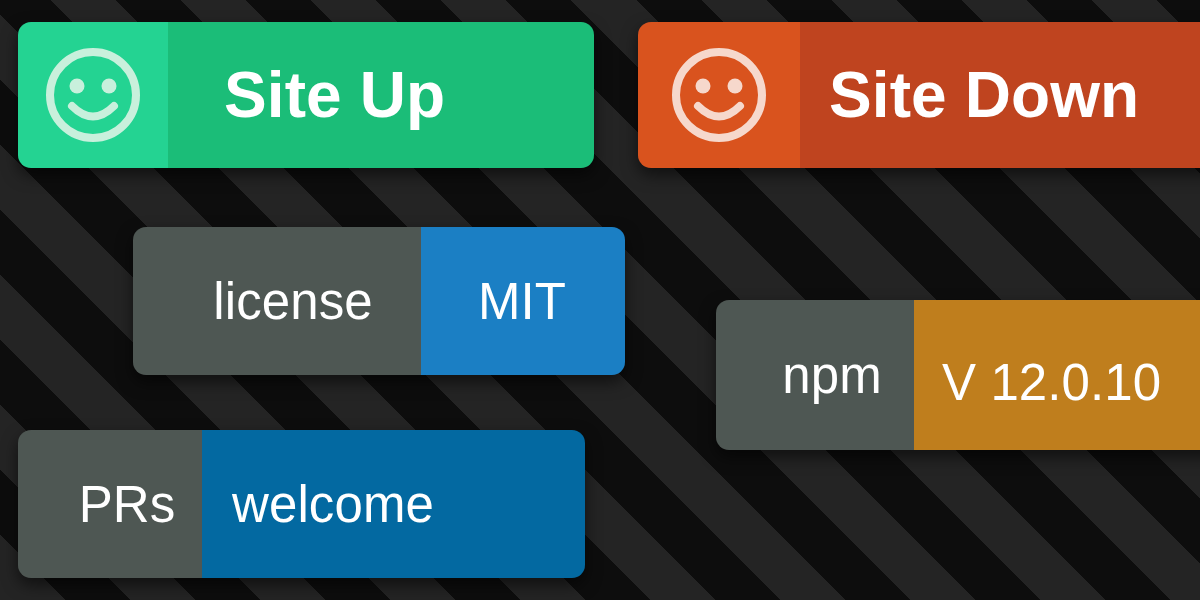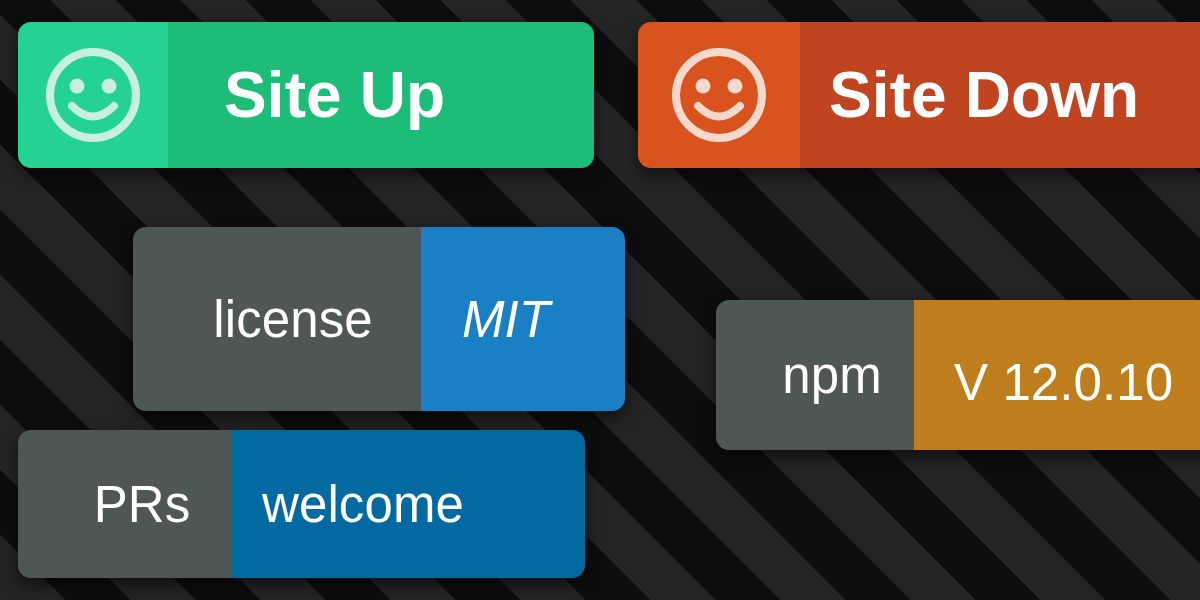--- a/index.html
+++ b/index.html
@@ -82,33 +82,33 @@
   }
 
   
   #badge-site-up   { left: 18px;  top: 22px;  width: 576px; height: 146px; }
   #badge-site-up   .seg-left  { width: 150px; }
 
   #badge-site-down { left: 638px; top: 22px;  width: 620px; height: 146px;
                      border-top-right-radius: 0; border-bottom-right-radius: 0; }
   #badge-site-down .seg-left  { width: 162px; }
 
-  #badge-license   { left: 133px; top: 227px; width: 492px; height: 184px; }
+  #badge-license   { left: 133px; top: 227px; width: 492px; height: 148px; }
   #badge-license   .seg-left  { width: 288px; }
   #badge-license   .seg-left  .seg-label { padding-left: 32px; }
-  #badge-license   .seg-right .seg-label { padding-left: 41px; font-style: italic; }
+  #badge-license   .seg-right .seg-label { padding-left: 57px; }
 
   #badge-npm       { left: 716px; top: 300px; width: 520px; height: 150px;
                      border-top-right-radius: 0; border-bottom-right-radius: 0; }
   #badge-npm       .seg-left  { width: 198px; }
   #badge-npm       .seg-left  .seg-label { padding-left: 34px; }
-  #badge-npm       .seg-right .seg-label { padding-left: 40px; margin-top: 15px; }
+  #badge-npm       .seg-right .seg-label { padding-left: 28px; margin-top: 15px; }
 
   #badge-prs       { left: 18px;  top: 430px; width: 567px; height: 148px; }
-  #badge-prs       .seg-left  { width: 214px; }
+  #badge-prs       .seg-left  { width: 184px; }
   #badge-prs       .seg-left  .seg-label { padding-left: 34px; }
   #badge-prs       .seg-right .seg-label { padding-left: 30px; }
 
   .smiley { display: block; }
 </style>
 </head>
 <body>
 
 <div id="stage">
 

